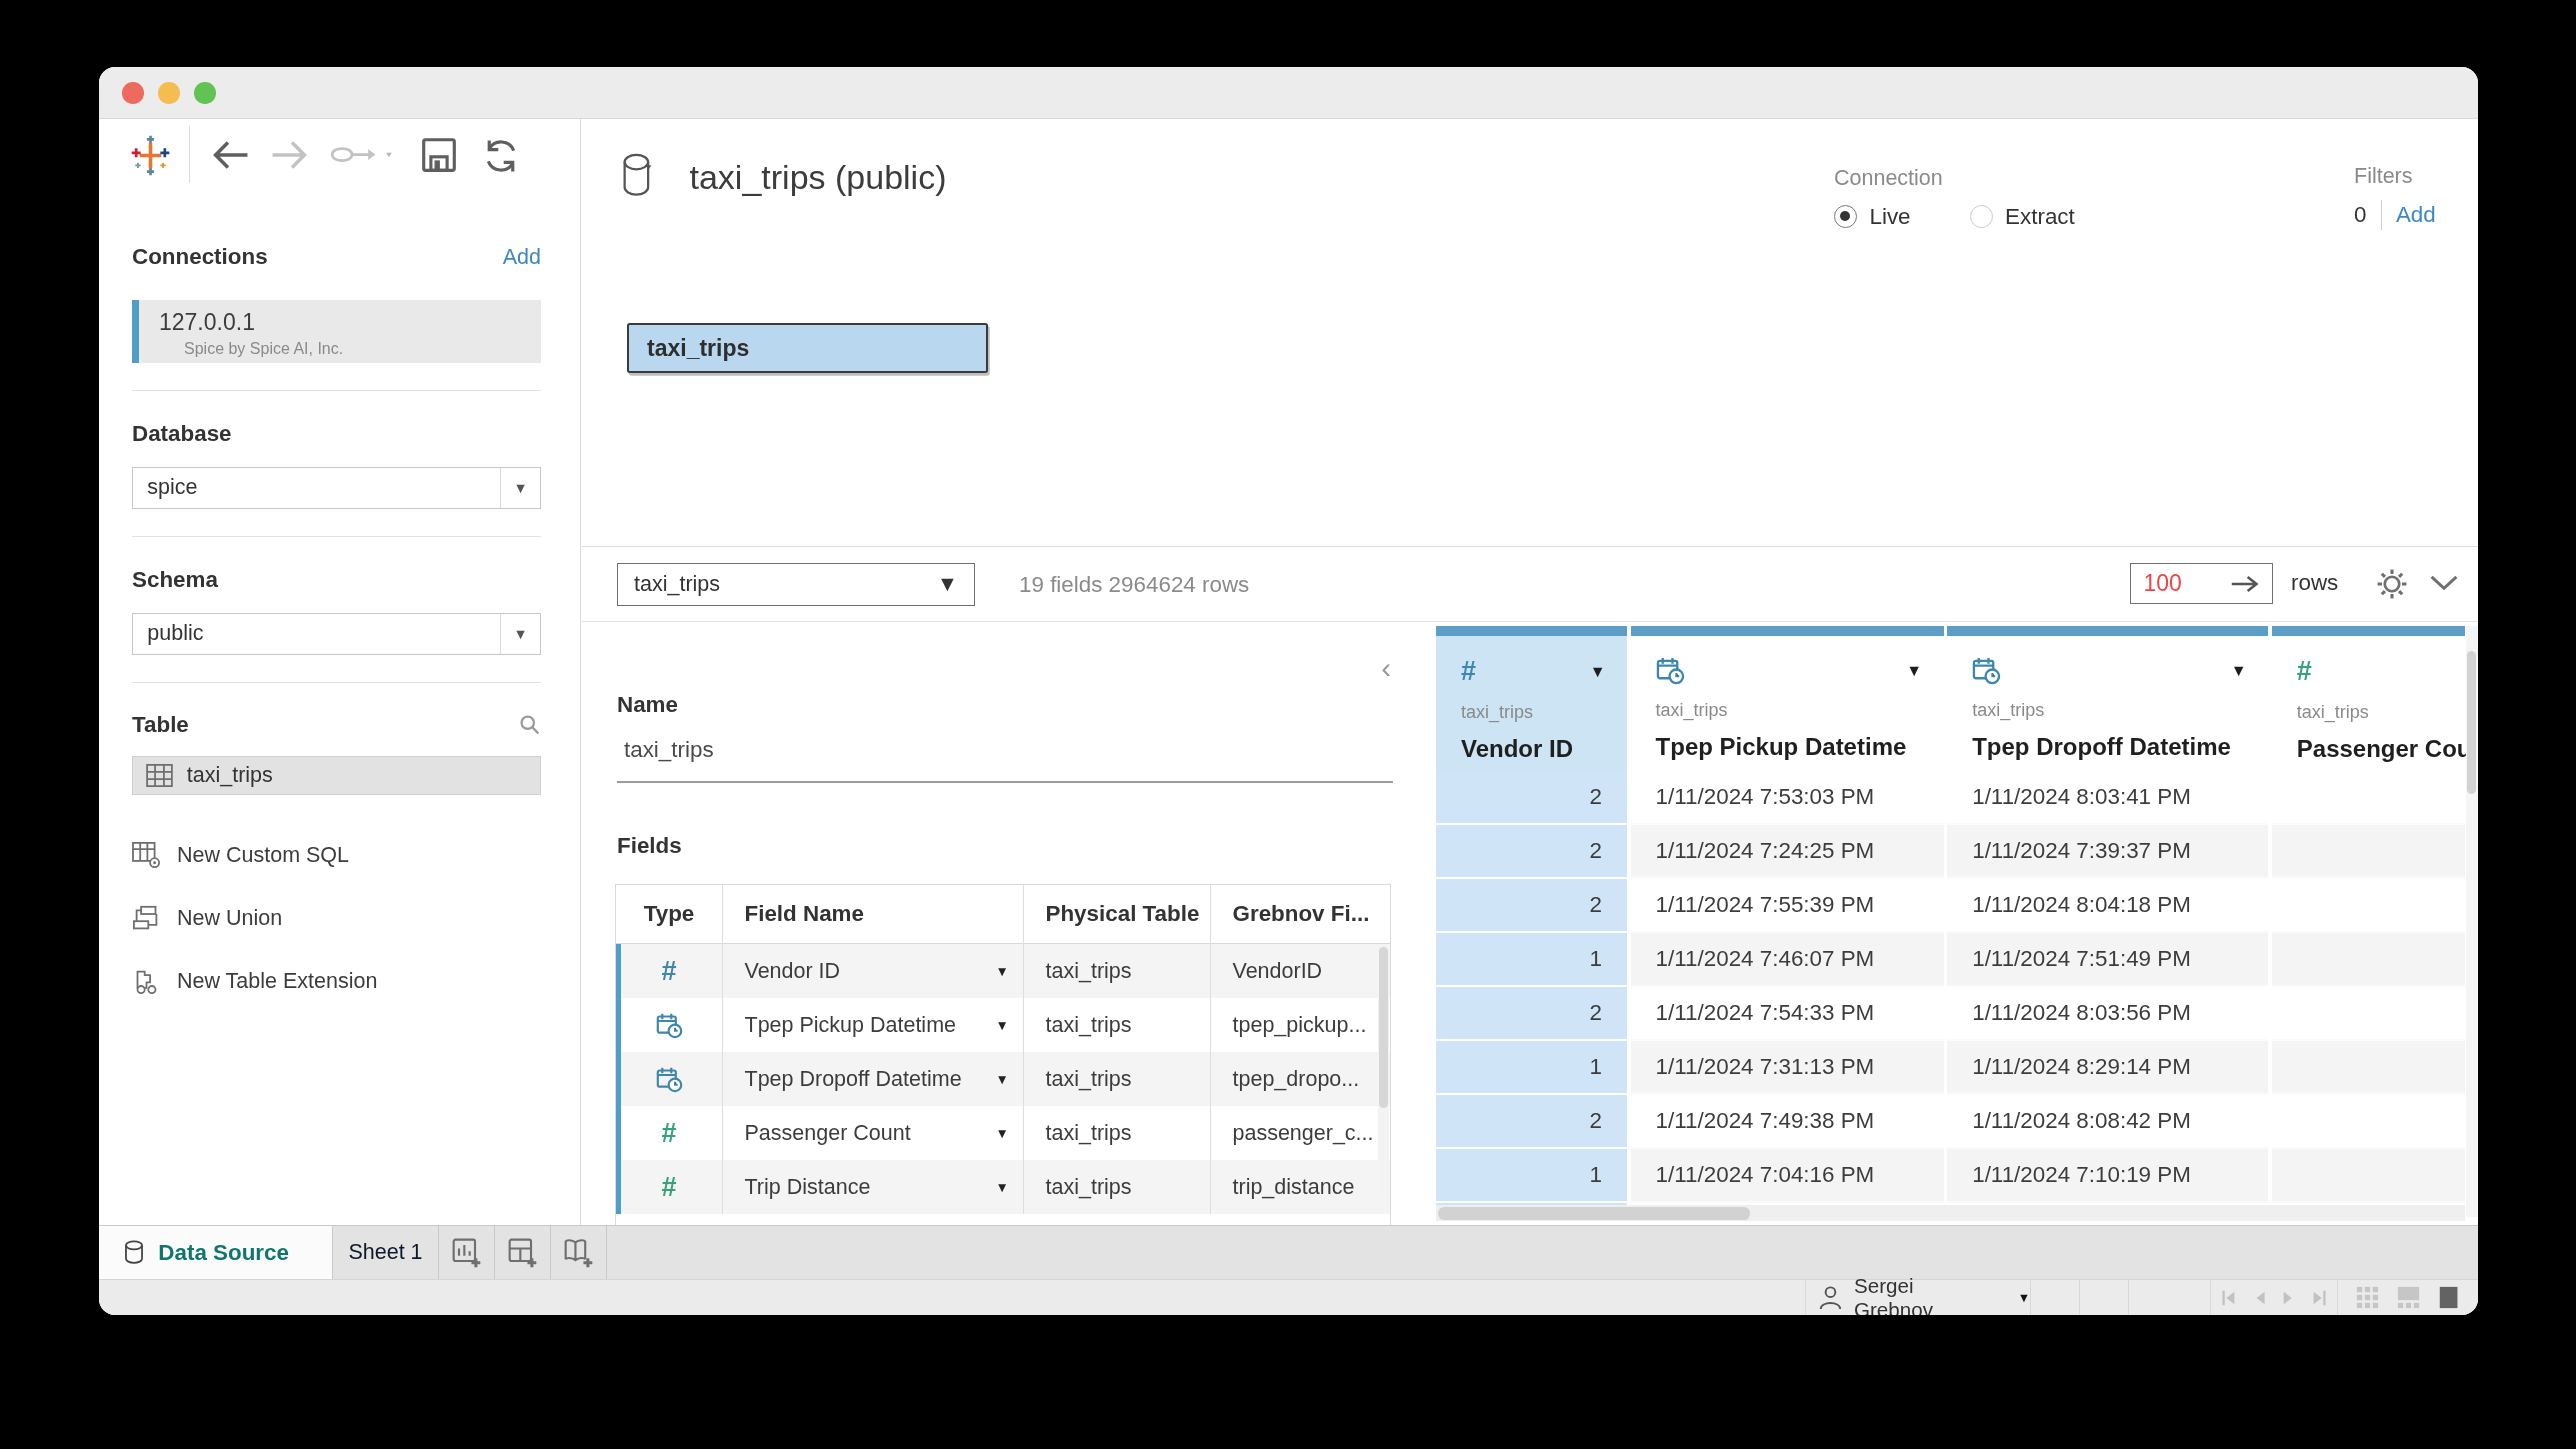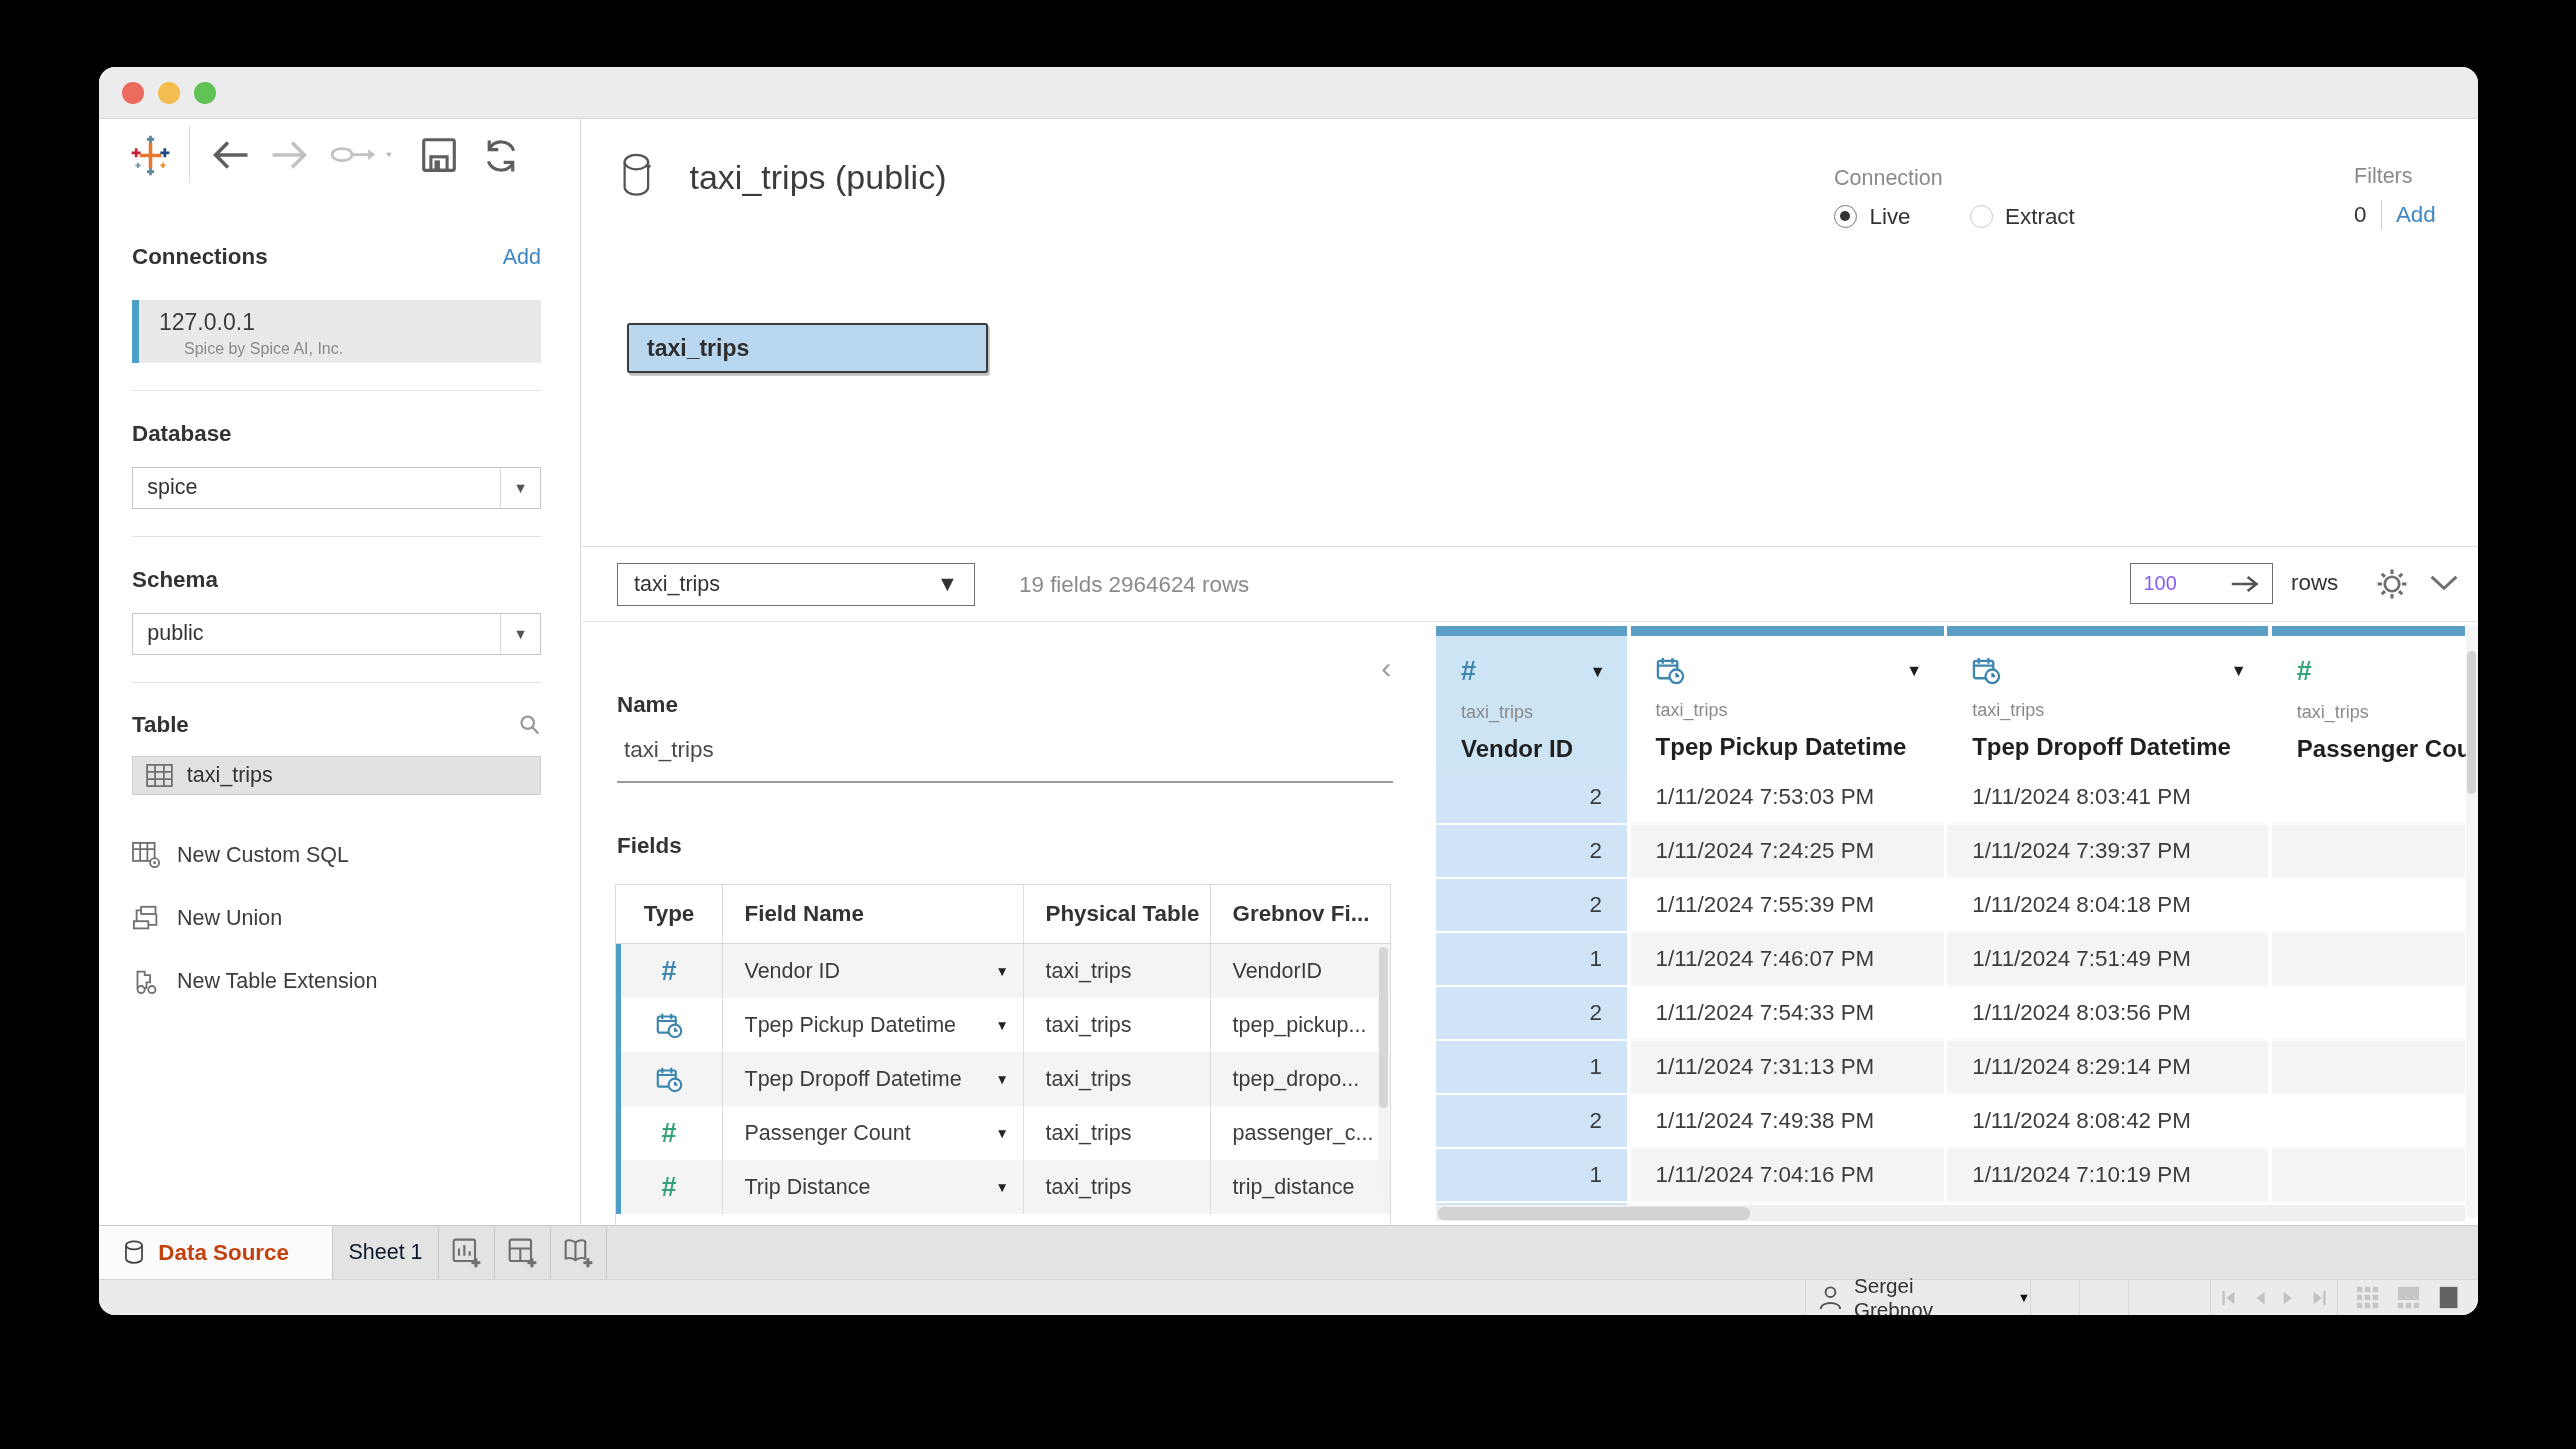--- a/index.html
+++ b/index.html
@@ -54,21 +54,21 @@
   .filters-count { font-size:22.4px; color:#333; }
   .filters-bar { width:0.9px; height:30px; background:#CFCFCF; }
   .table-node { position:absolute; left:45px; top:204px; width:361px; height:50px; background:#B9D8F0; border:2.7px solid #3B3B3B; border-radius:2.7px; display:flex; align-items:center; padding-left:18px; box-shadow:1.8px 2.7px 0 rgba(0,0,0,.25); }
   .table-node span { font-size:23px; font-weight:bold; color:#2E2E2E; }
 
   .preview-toolbar { position:absolute; left:0; top:427px; width:100%; height:76px; border-top:0.9px solid #DCDCDC; border-bottom:1.8px solid #E3E3E3; background:#fff; }
   .pv-dd { position:absolute; left:35px; top:16px; width:358px; height:43px; border:1.8px solid #6F6F6F; display:flex; align-items:center; justify-content:space-between; padding:0 16px; background:#fff; }
   .pv-dd span { font-size:21.5px; color:#333; }
   .pv-summary { position:absolute; left:437px; top:25px; font-size:22.4px; color:#8A8A8A; }
   .rows-box { position:absolute; left:1548px; top:16px; width:143px; height:41px; border:1.8px solid #6F6F6F; display:flex; align-items:center; justify-content:space-between; padding:0 12.5px; background:#fff; }
-  .rows-box .val { font-size:20px; color:#8b5cf6; }
+  .rows-box .val { font-size:23px; color:#ef4444; }
   .rows-label { position:absolute; left:1709px; top:23px; font-size:22.4px; color:#333; }
   .pv-gear { position:absolute; left:1791px; top:18px; }
   .pv-chev { position:absolute; left:1847px; top:27px; }
 
   
   .bottom-pane { position:absolute; left:0; top:503px; width:100%; height:603px; display:flex; }
   .meta-panel { position:relative; width:820px; height:100%; background:#fff; }
   .collapse-chev { position:absolute; right:10.7px; top:29px; font-size:30px; color:#9A9A9A; font-weight:300; }
   .meta-label { position:absolute; left:35px; font-size:22.4px; font-weight:bold; color:#333; }
   .meta-name-value { position:absolute; left:42px; top:115px; font-size:22.4px; color:#4A4A4A; }
@@ -113,21 +113,21 @@
   .g-partial { height:12.5px; overflow:hidden; }
   .g-vscroll { position:absolute; right:0; top:3.6px; width:12.5px; height:591px; background:#F5F5F5; }
   .g-vthumb { position:absolute; left:1.8px; top:25px; width:9px; height:143px; background:#D2D2D2; border-radius:4.5px; }
   .g-hscroll { position:absolute; left:34px; bottom:3.6px; width:1029px; height:16px; background:#EFEFEF; }
   .g-hthumb { position:absolute; left:1.8px; top:1.8px; width:312px; height:12.5px; background:#D2D2D2; border-radius:6.3px; }
 
   
   .tab-strip { position:absolute; left:0; top:1158px; width:100%; height:54px; background:#E3E3E3; border-top:0.9px solid #C9C9C9; display:flex; }
   .tab { display:flex; align-items:center; border-right:0.9px solid #C9C9C9; }
   .tab.active { width:234px; background:#FBFBFB; gap:14.3px; padding-left:25px; }
-  .tab.active span { font-size:22.4px; font-weight:bold; color:#c2410c; }
+  .tab.active span { font-size:22.4px; font-weight:bold; color:#0f766e; }
   .tab.sheet { width:106px; justify-content:center; }
   .tab.sheet span { font-size:21.5px; color:#0f172a; }
   .tab.icon-tab { width:56px; justify-content:center; }
   .status-bar { position:absolute; left:0; top:1212px; width:100%; height:36px; background:#EBEBEB; border-top:0.9px solid #D5D5D5; }
   .sb-cell { position:absolute; top:0; height:100%; border-left:0.9px solid #D8D8D8; display:flex; align-items:center; }
   .sb-user { left:1706px; width:225px; gap:12.5px; padding-left:12.5px; }
   .sb-user span { font-size:20.6px; color:#333; }
   .sb-user .caret { font-size:12.5px; color:#111; margin-left:7.2px; }
   .sb-e1 { left:1931px; width:49px; } .sb-e2 { left:1980px; width:48px; } .sb-e3 { left:2029px; width:82px; }
   .sb-pag { left:2111px; width:127px; justify-content:center; gap:14.3px; }

